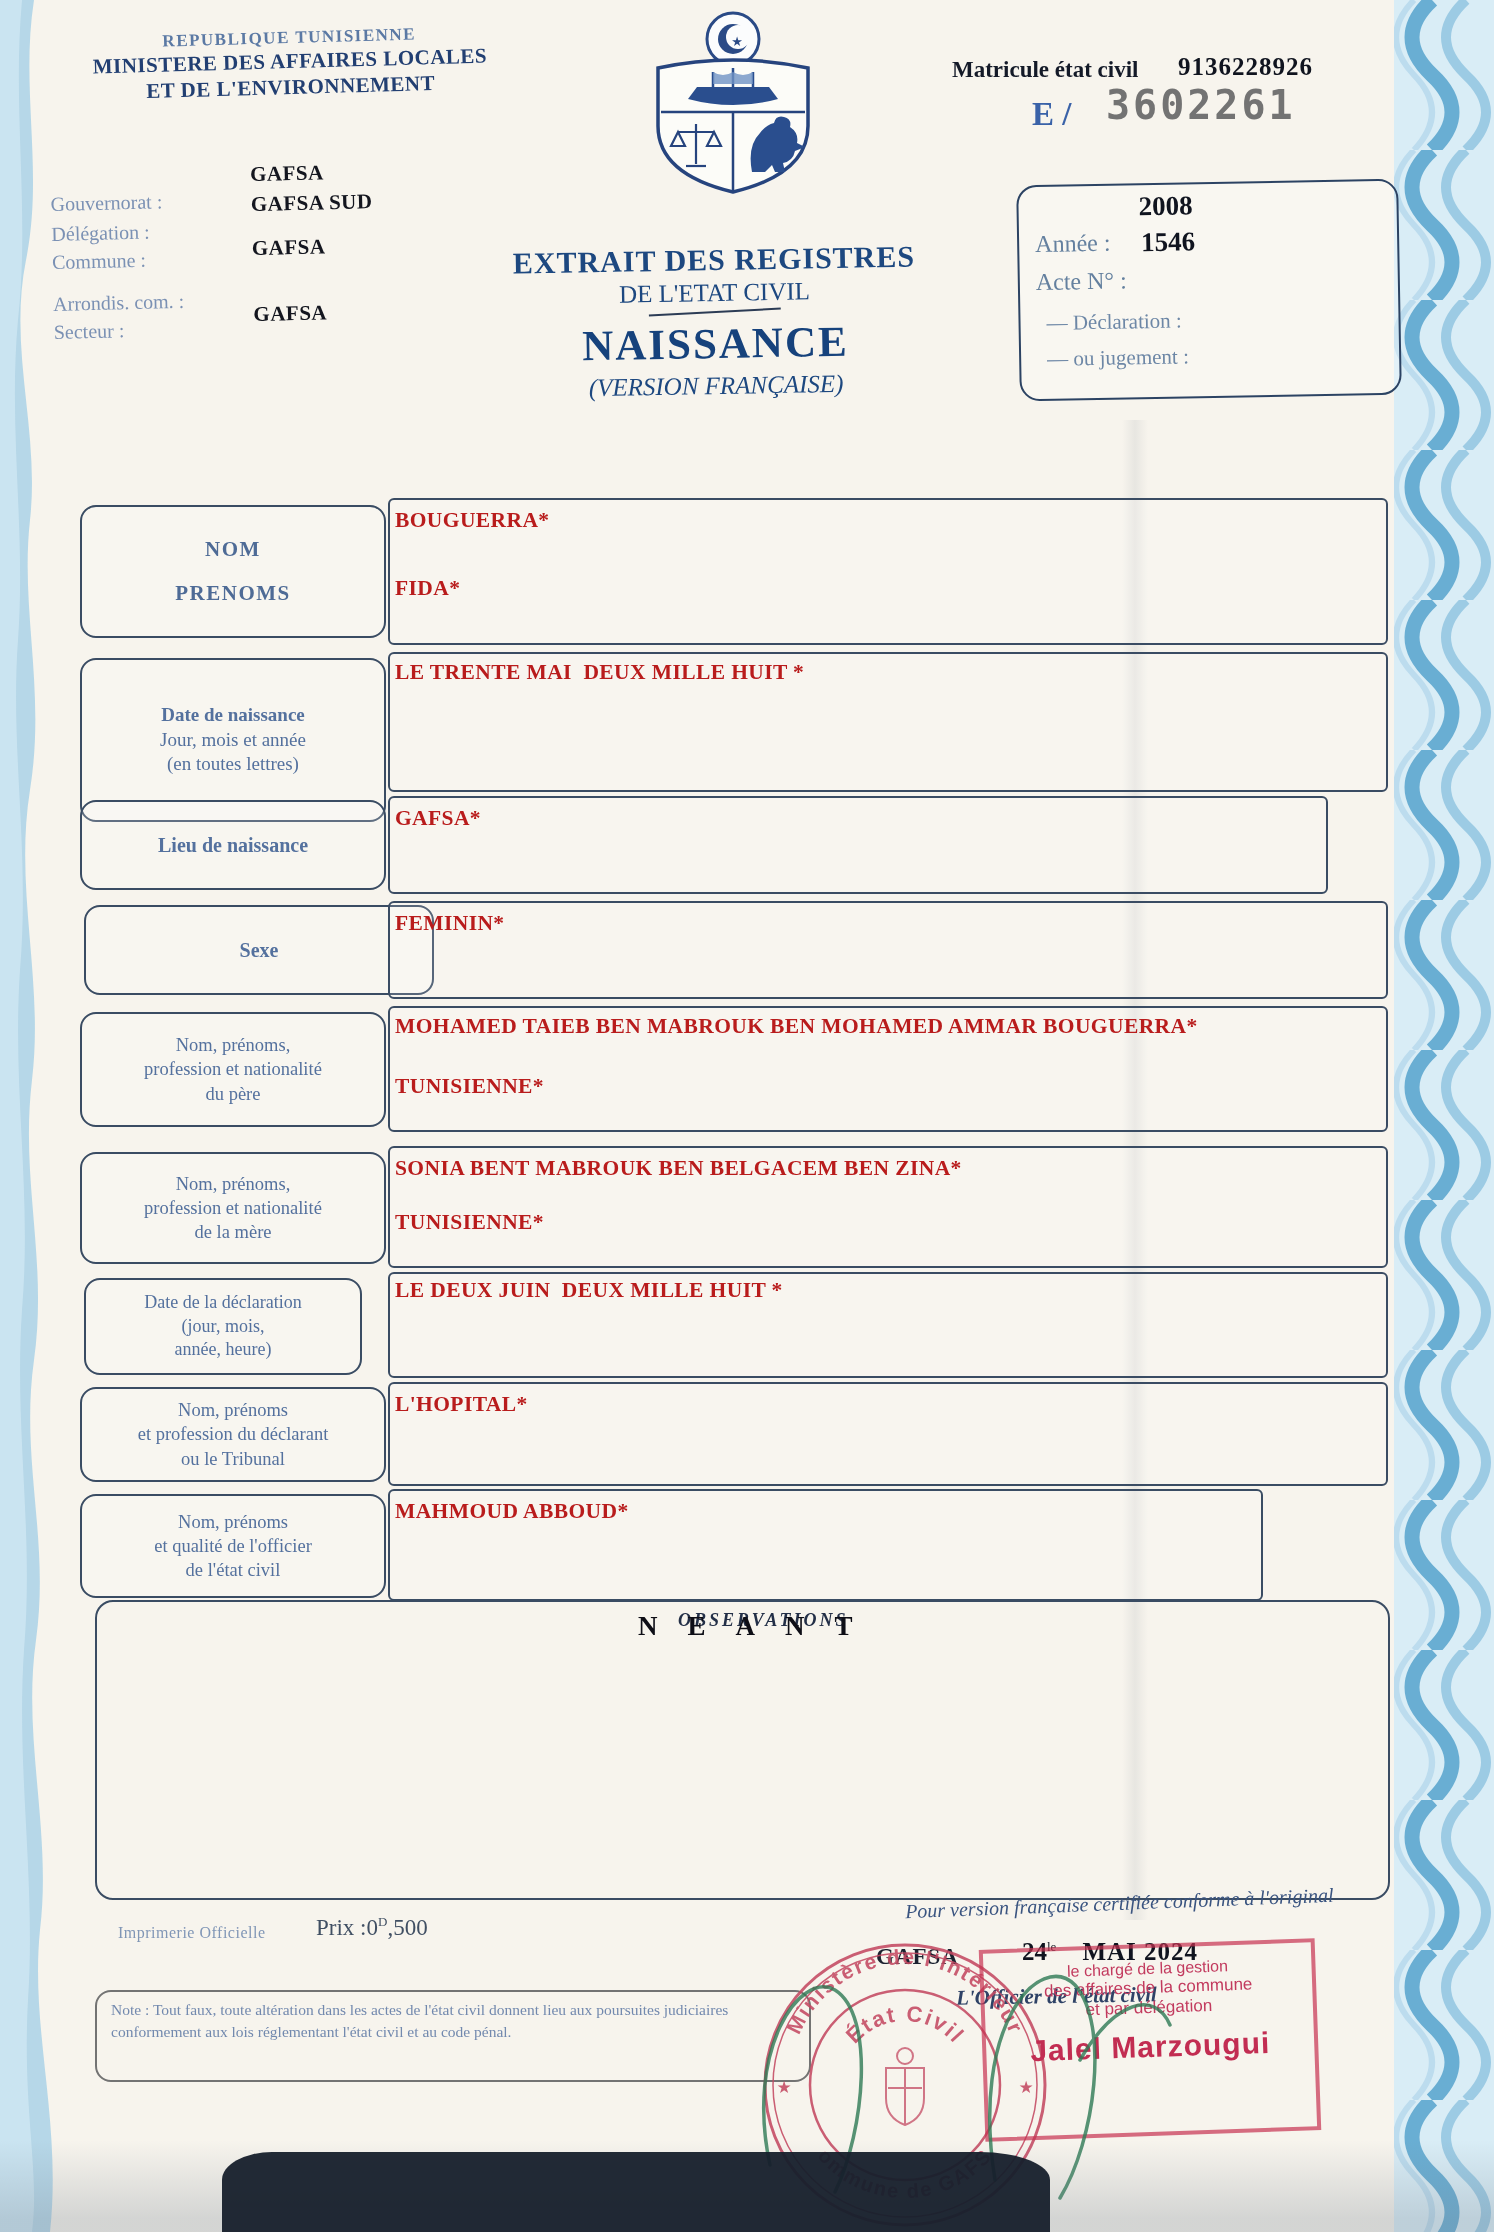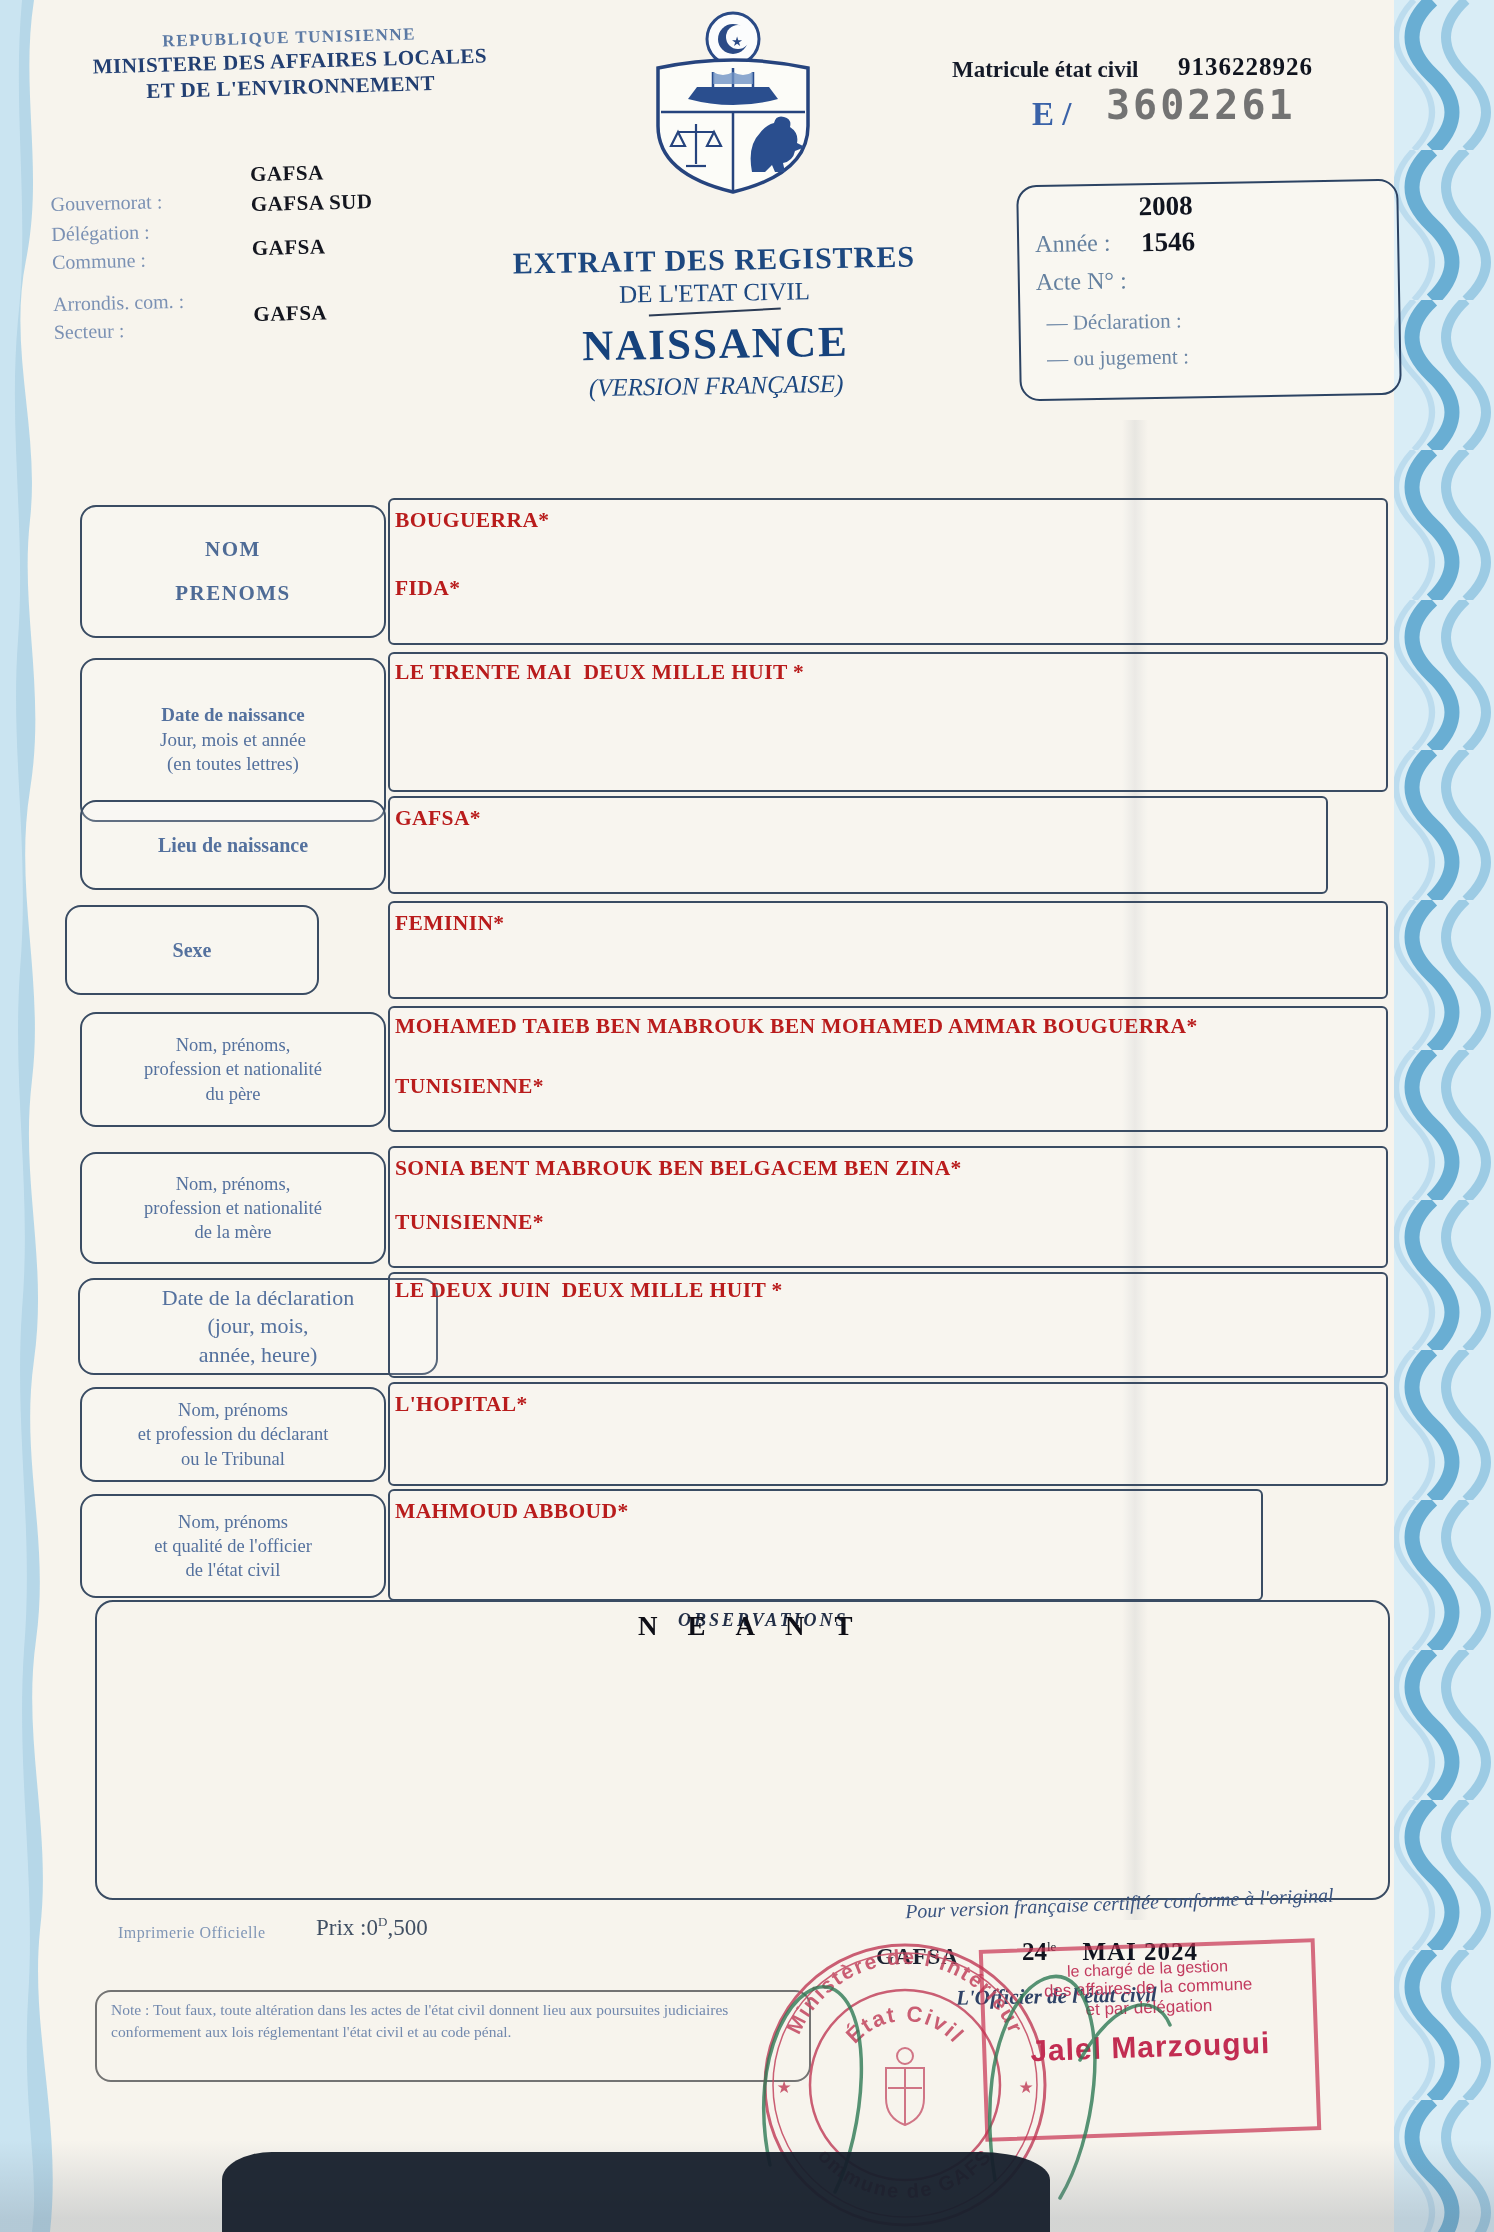--- a/index.html
+++ b/index.html
@@ -195,21 +195,21 @@
   <div class="single">
     <div class="lbox" style="left:80px;top:800px;width:306px;height:90px">
       <span class="ll">Lieu de naissance</span>
     </div>
     <div class="vbox" style="left:388px;top:796px;width:940px;height:98px">
       <span class="vl" style="top:8px">GAFSA*</span>
     </div>
   </div>
 
   <div class="single">
-    <div class="lbox" style="left:65px;top:905px;width:254px;height:90px">
+    <div class="lbox" style="left:84px;top:905px;width:350px;height:90px">
       <span class="ll">Sexe</span>
     </div>
     <div class="vbox" style="left:388px;top:901px;width:1000px;height:98px">
       <span class="vl" style="top:8px">FEMININ*</span>
     </div>
   </div>
 
   <div>
     <div class="lbox" style="left:80px;top:1012px;width:306px;height:115px;font-size:18.5px">
       <span class="ll">Nom, prénoms,</span>
@@ -228,21 +228,21 @@
       <span class="ll">profession et nationalité</span>
       <span class="ll">de la mère</span>
     </div>
     <div class="vbox" style="left:388px;top:1146px;width:1000px;height:122px">
       <span class="vl" style="top:8px">SONIA BENT MABROUK BEN BELGACEM BEN ZINA*</span>
       <span class="vl" style="top:62px">TUNISIENNE*</span>
     </div>
   </div>
 
   <div>
-    <div class="lbox" style="left:78px;top:1278px;width:360px;height:97px;font-size:22px">
+    <div class="lbox" style="left:84px;top:1278px;width:278px;height:97px;font-size:18px">
       <span class="ll">Date de la déclaration</span>
       <span class="ll">(jour, mois,</span>
       <span class="ll">année, heure)</span>
     </div>
     <div class="vbox" style="left:388px;top:1272px;width:1000px;height:106px">
       <span class="vl" style="top:4px">LE DEUX JUIN  DEUX MILLE HUIT *</span>
     </div>
   </div>
 
   <div>

